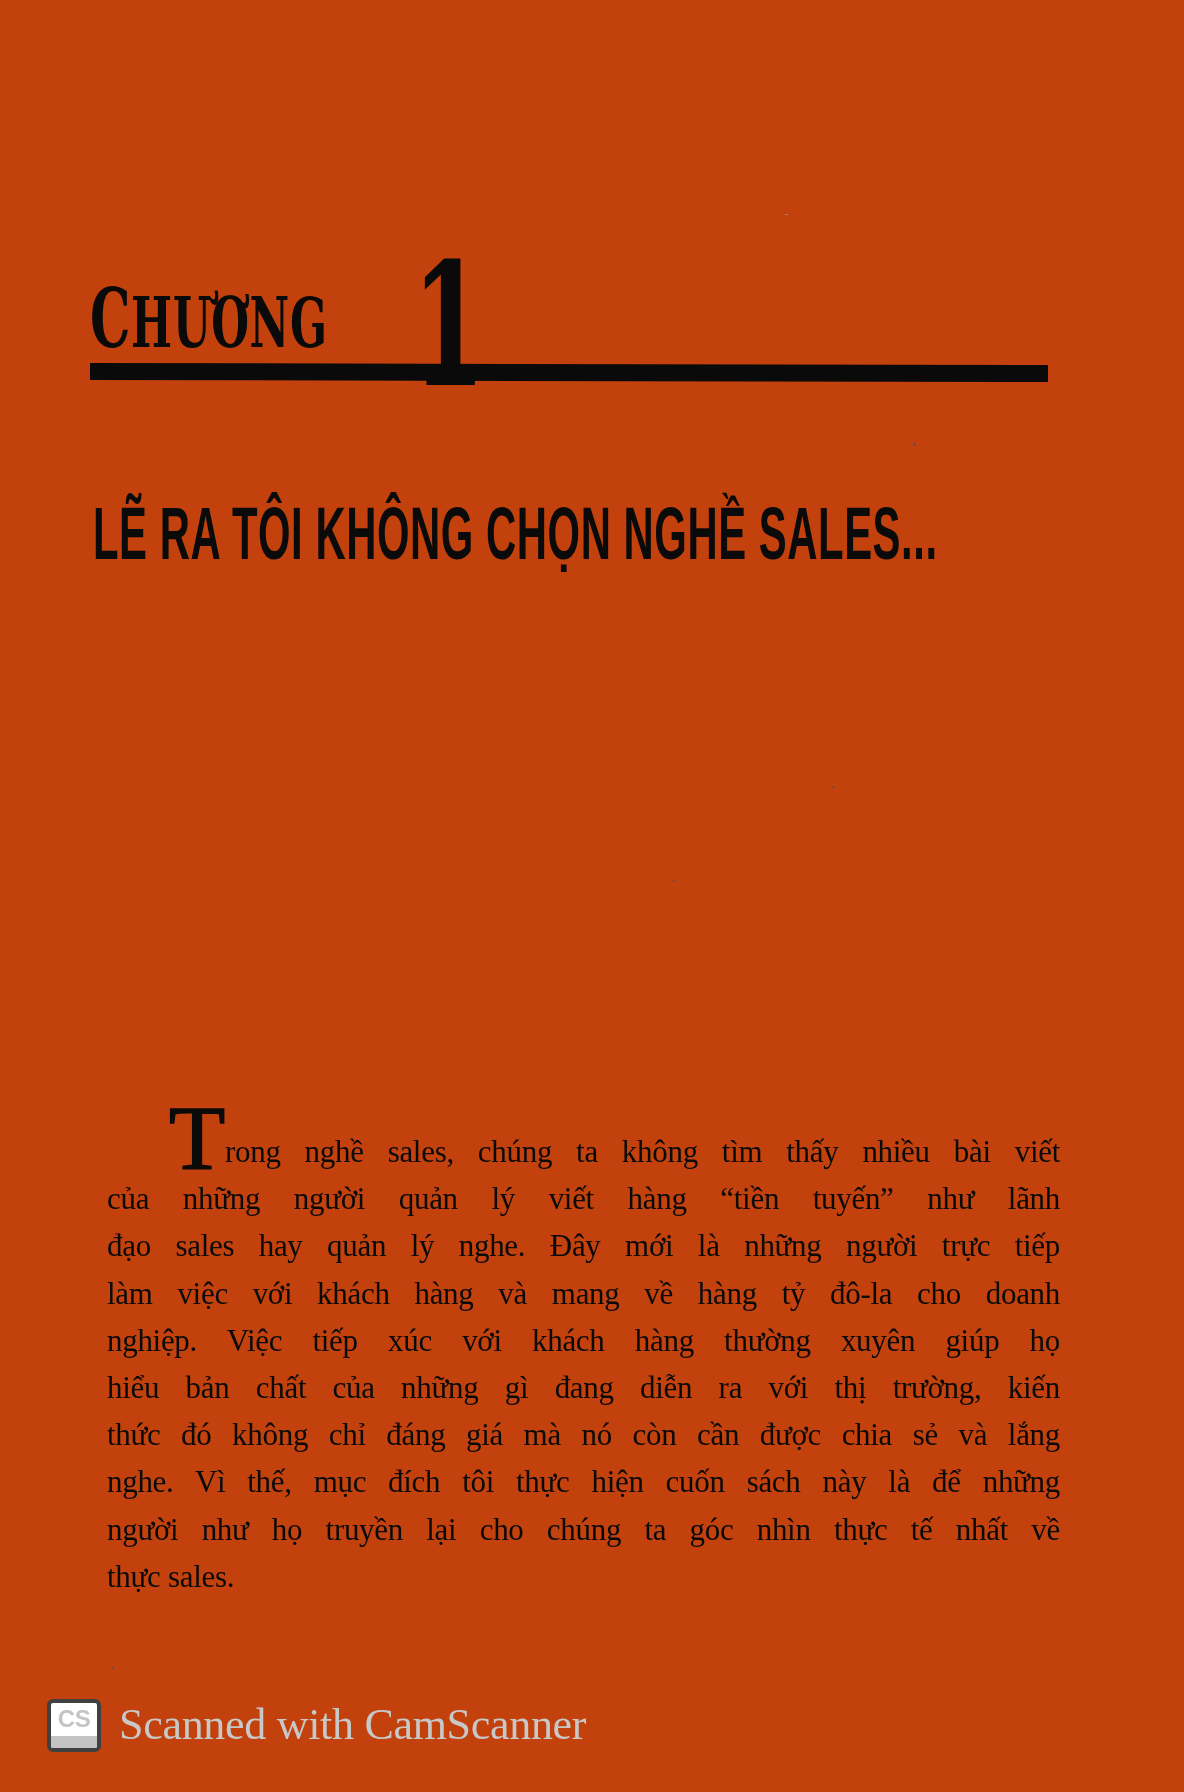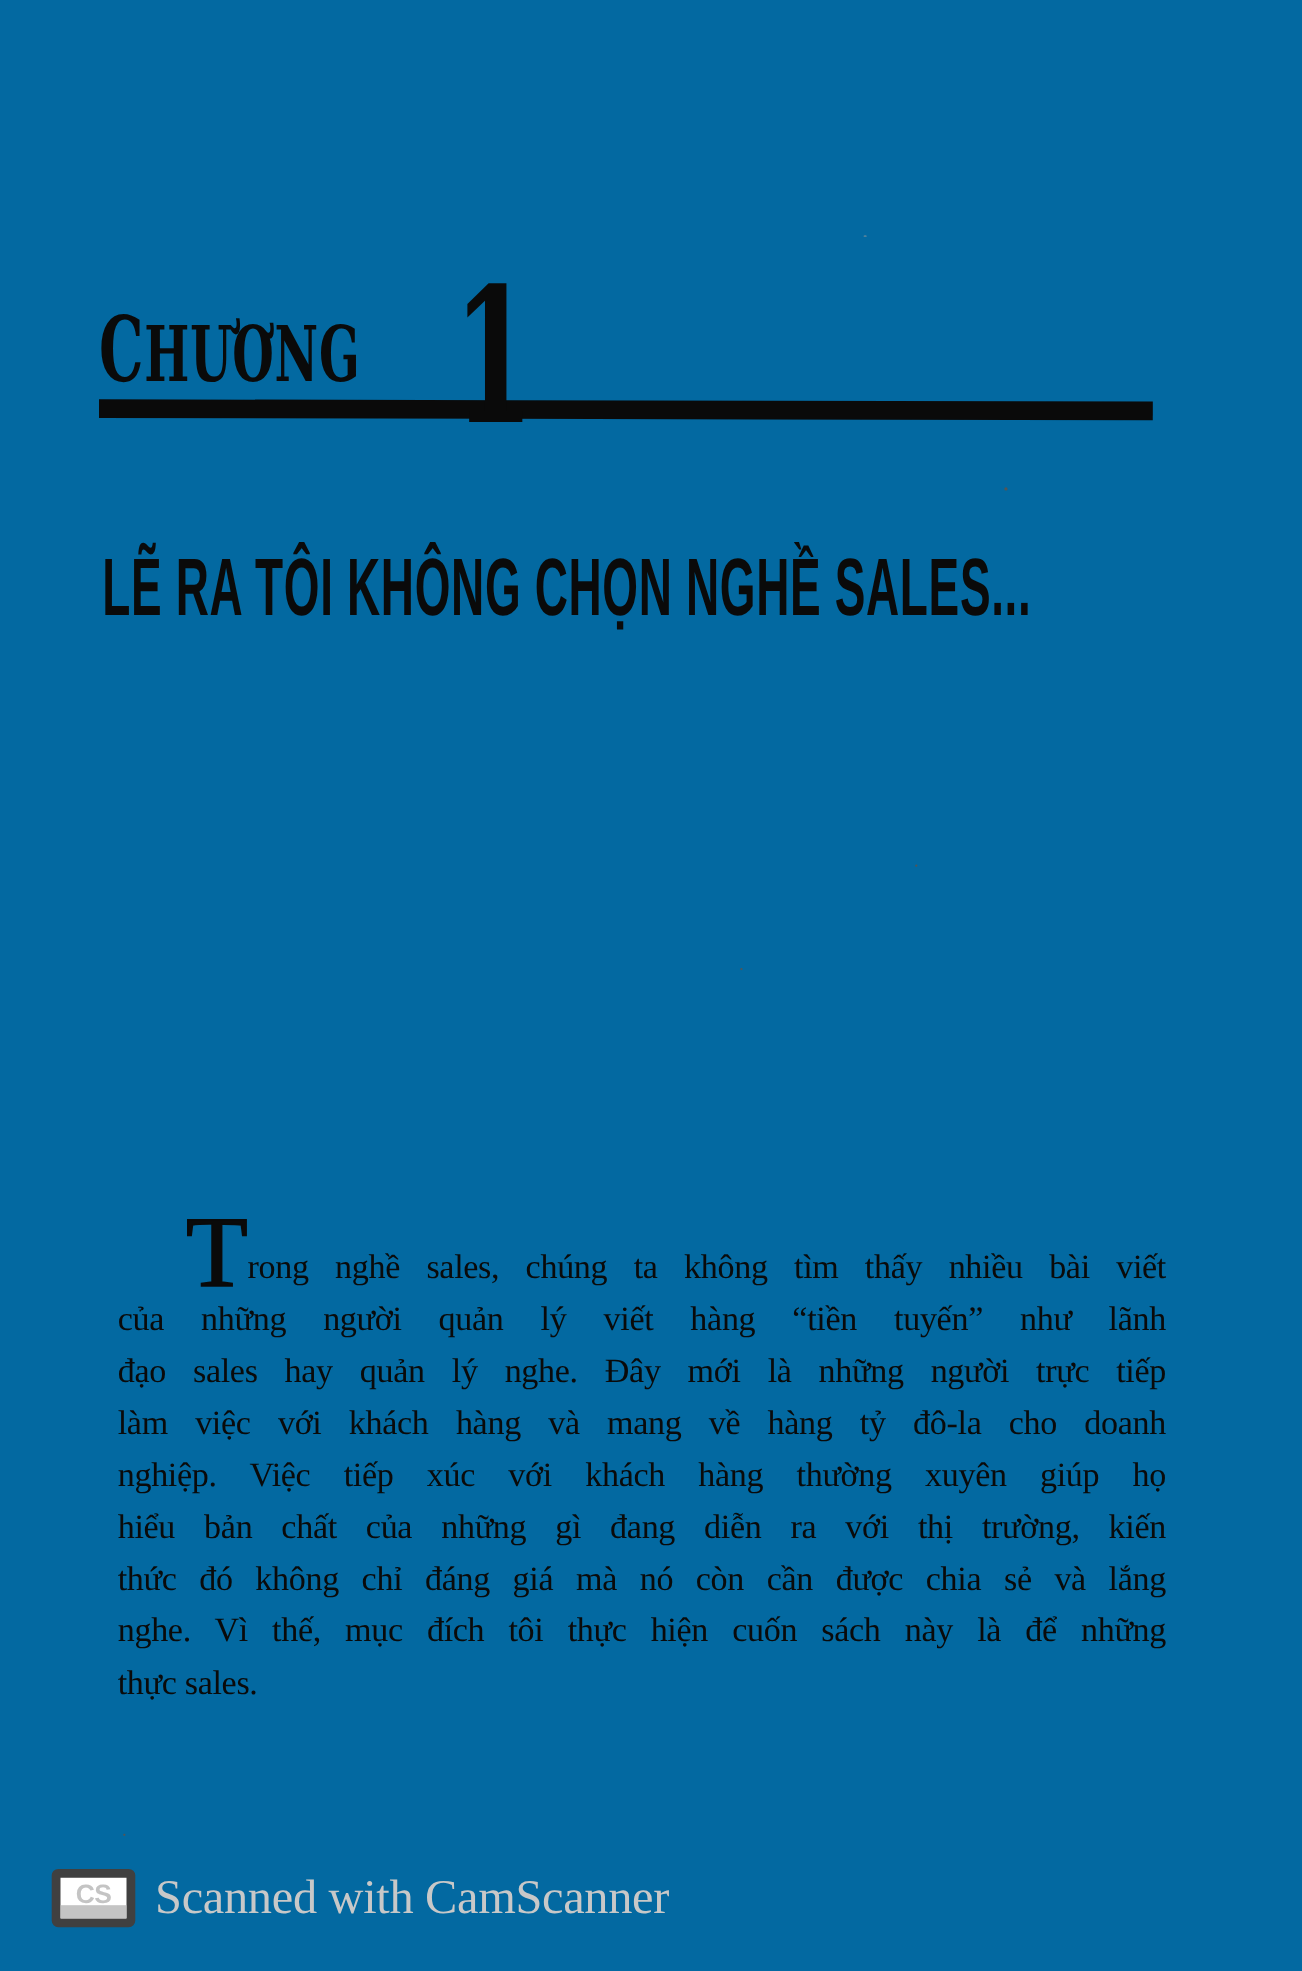--- a/index.html
+++ b/index.html
@@ -12,21 +12,21 @@
       height: 1792px;
       position: relative;
       overflow: hidden;
       color: #0a0a0a;
     }
     .page {
       position: absolute;
       left: 0; top: 0;
       width: 1184px;
       height: 1792px;
-      background: #0369a1;
+      background: #c2410c;
     }
 
     
     .chapter-word {
       position: absolute;
       left: 90px;
       top: 278px;
       height: 80px;
       font-family: "DejaVu Serif", "Liberation Serif", serif;
       font-weight: bold;
@@ -138,24 +138,24 @@
     .watermark {
       position: absolute;
       left: 47px;
       top: 1697px;
       height: 56px;
       display: flex;
       align-items: center;
     }
     .cs-logo {
       position: relative;
-      width: 76px;
+      width: 54px;
       height: 53px;
       box-sizing: border-box;
-      border: 8px solid #404040;
+      border: 4px solid #404040;
       border-radius: 6px;
       background: #ffffff;
       overflow: hidden;
     }
     .cs-logo .cs-text {
       position: absolute;
       left: 0; right: 0;
       top: 2px;
       text-align: center;
       font-family: "Liberation Sans", "DejaVu Sans", sans-serif;
@@ -198,20 +198,21 @@
   <div class="body-text">
     <span class="drop-cap">T</span>
     <span class="body-line first">rong nghề sales, chúng ta không tìm thấy nhiều bài viết</span>
     <span class="body-line">của những người quản lý viết hàng “tiền tuyến” như lãnh</span>
     <span class="body-line">đạo sales hay quản lý nghe. Đây mới là những người trực tiếp</span>
     <span class="body-line">làm việc với khách hàng và mang về hàng tỷ đô-la cho doanh</span>
     <span class="body-line">nghiệp. Việc tiếp xúc với khách hàng thường xuyên giúp họ</span>
     <span class="body-line">hiểu bản chất của những gì đang diễn ra với thị trường, kiến</span>
     <span class="body-line">thức đó không chỉ đáng giá mà nó còn cần được chia sẻ và lắng</span>
     <span class="body-line">nghe. Vì thế, mục đích tôi thực hiện cuốn sách này là để những</span>
+    <span class="body-line">người như họ truyền lại cho chúng ta góc nhìn thực tế nhất về</span>
     <span class="body-line last">thực sales.</span>
   </div>
 
   <div class="speck" style="left:913px;top:443px;"></div>
   <div class="speck" style="left:673px;top:880px;width:2px;height:2px;"></div>
   <div class="speck" style="left:832px;top:786px;width:2px;height:2px;"></div>
   <div class="speck" style="left:112px;top:1667px;width:2px;height:2px;"></div>
   <div class="speck" style="left:785px;top:214px;width:3px;height:1px;background:#999;"></div>
 
   <div class="watermark">

